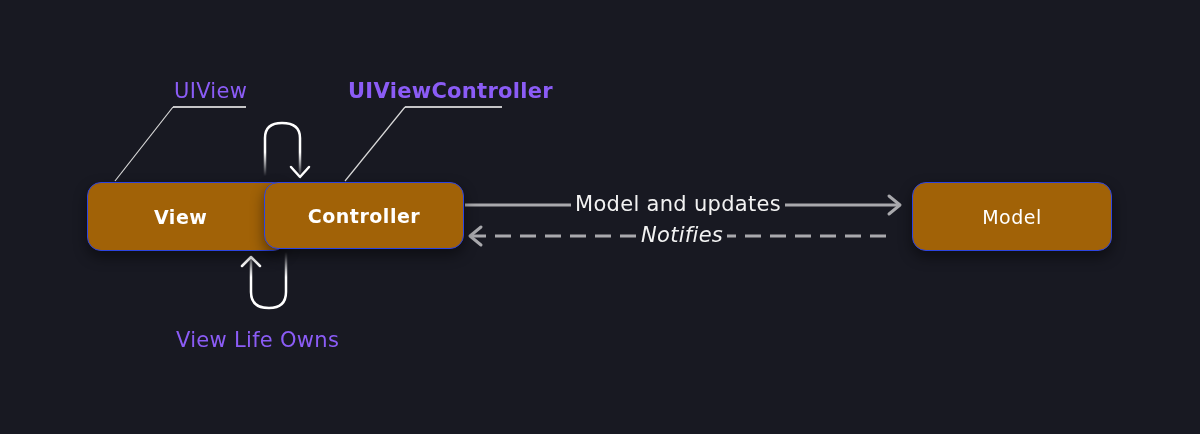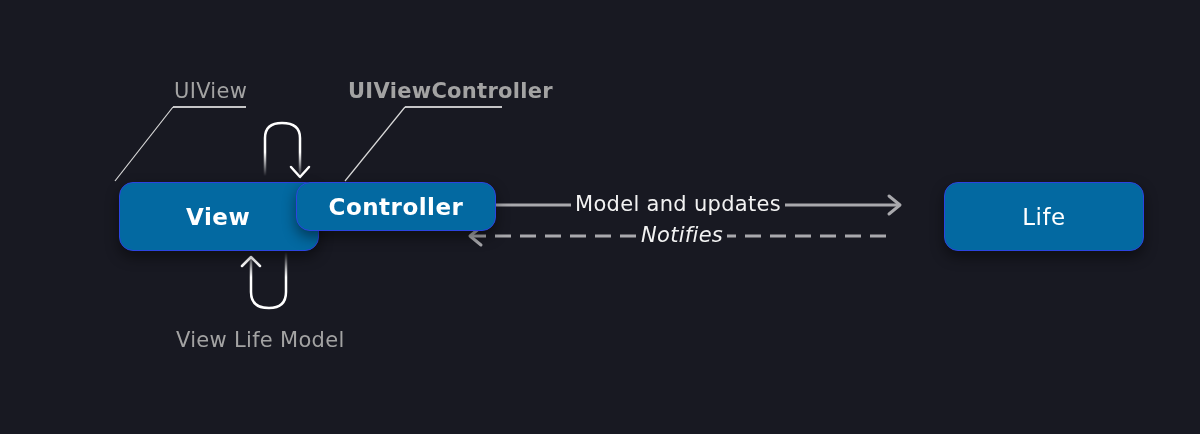--- a/index.html
+++ b/index.html
@@ -1,29 +1,28 @@
 <!DOCTYPE html>
 <html><head>
 <meta charset="utf-8">
 <style>
   html, body { margin:0; padding:0; }
   body {
     width:1200px; height:434px; background:#181922; position:relative; overflow:hidden;
     font-family: "DejaVu Sans", "Liberation Sans", sans-serif; color:#ffffff;
   }
   .box {
-    position:absolute; box-sizing:border-box; background:#0369a1;
+    position:absolute; box-sizing:border-box; background:#a16207;
     border:1.5px solid #2c44e0; border-radius:14px;
     display:flex; align-items:center; justify-content:center;
-    font-size:23px; letter-spacing:0.5px; font-weight:600;
+    font-size:19px; letter-spacing:0.5px; font-weight:600;
     box-shadow: 0 6px 14px rgba(0,0,0,0.45);
-    margin-left: 32px;
   }
   .label {
-    position:absolute; font-size:21px; color:#a3a3a3; letter-spacing:0.3px; white-space:nowrap;
+    position:absolute; font-size:21px; color:#8b5cf6; letter-spacing:0.3px; white-space:nowrap;
   }
   svg.overlay { position:absolute; left:0; top:0; }
   .edge-label {
     position:absolute; font-size:21px; color:#f2f2f2; background:#181922; padding:0 4px; white-space:nowrap; letter-spacing:0.3px;
   }
 </style>
 </head>
 <body>
 
 <svg class="overlay" width="1200" height="434">
@@ -56,23 +55,23 @@
   <line x1="470" y1="236" x2="892" y2="236" stroke="#a9a9ad" stroke-width="3" stroke-dasharray="16 9"></line>
   <path d="M481 227 L470 236 L481 245" fill="none" stroke="#a9a9ad" stroke-width="3" stroke-linecap="round" stroke-linejoin="round"></path>
 </svg>
 
 <div class="label" style="left:174px; top:79px;">UIView</div>
 <div class="label" style="left:348px; top:79px;font-weight:bold;">UIViewController</div>
 
 <div class="box" style="left:87px; top:182px; width:200px; height:69px; padding-right:0; justify-content:flex-start; padding-left:66px;">
   <span>View</span>
 </div>
-<div class="box" style="left:264px; top:182px; width:200px; height:49px;text-align:center;">
+<div class="box" style="left:264px; top:182px; width:200px; height:67px;text-align:center;">
   <span>Controller</span>
 </div>
 <div class="box" style="left:912px; top:182px; width:200px; height:69px; font-weight:400;">
-  <span>Life</span>
+  <span>Model</span>
 </div>
 
 <div class="edge-label" style="left:571px; top:192px;">Model and updates</div>
 <div class="edge-label" style="left:637px; top:223px;font-style:italic;">Notifies</div>
 
-<div class="label" style="left:176px; top:328px;">View Life Model</div>
+<div class="label" style="left:176px; top:328px;">View Life Owns</div>
 
 </body></html>

